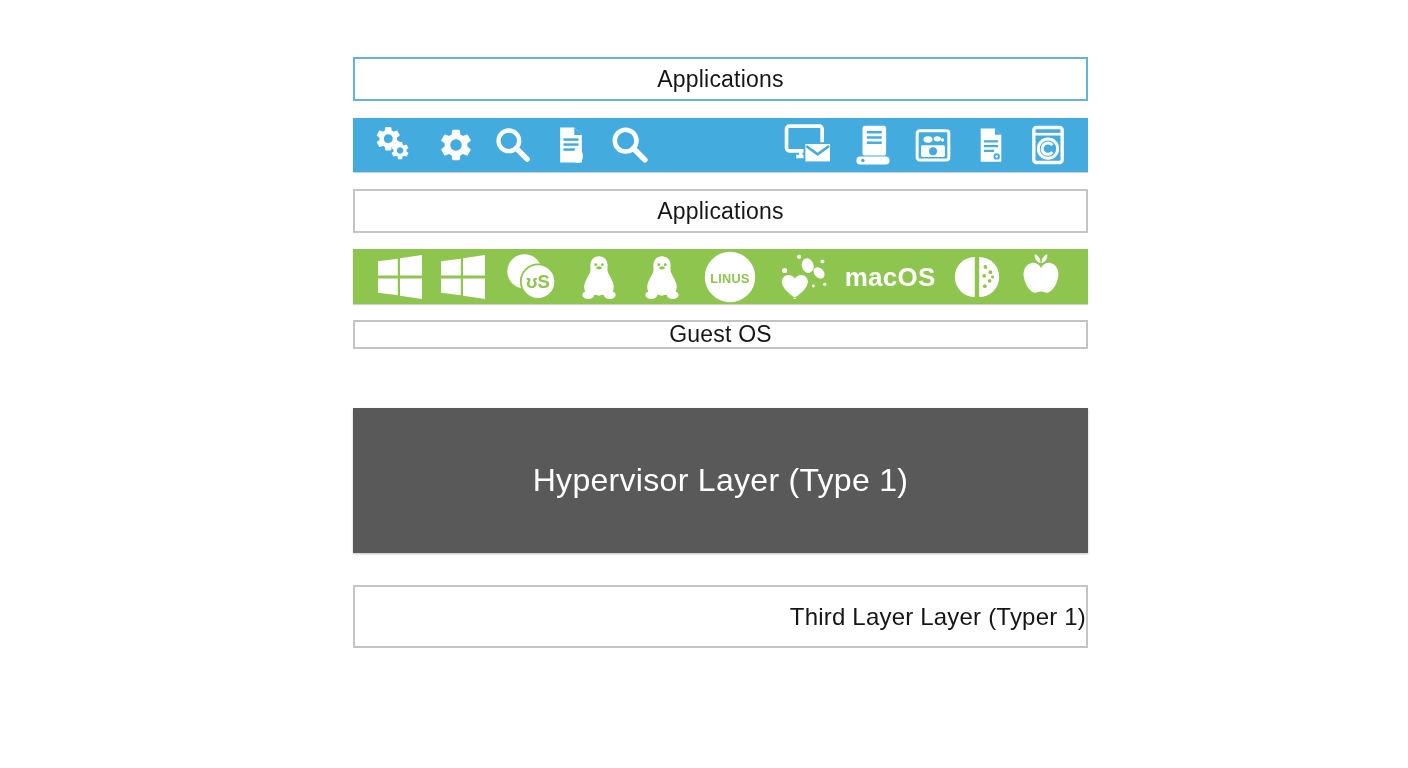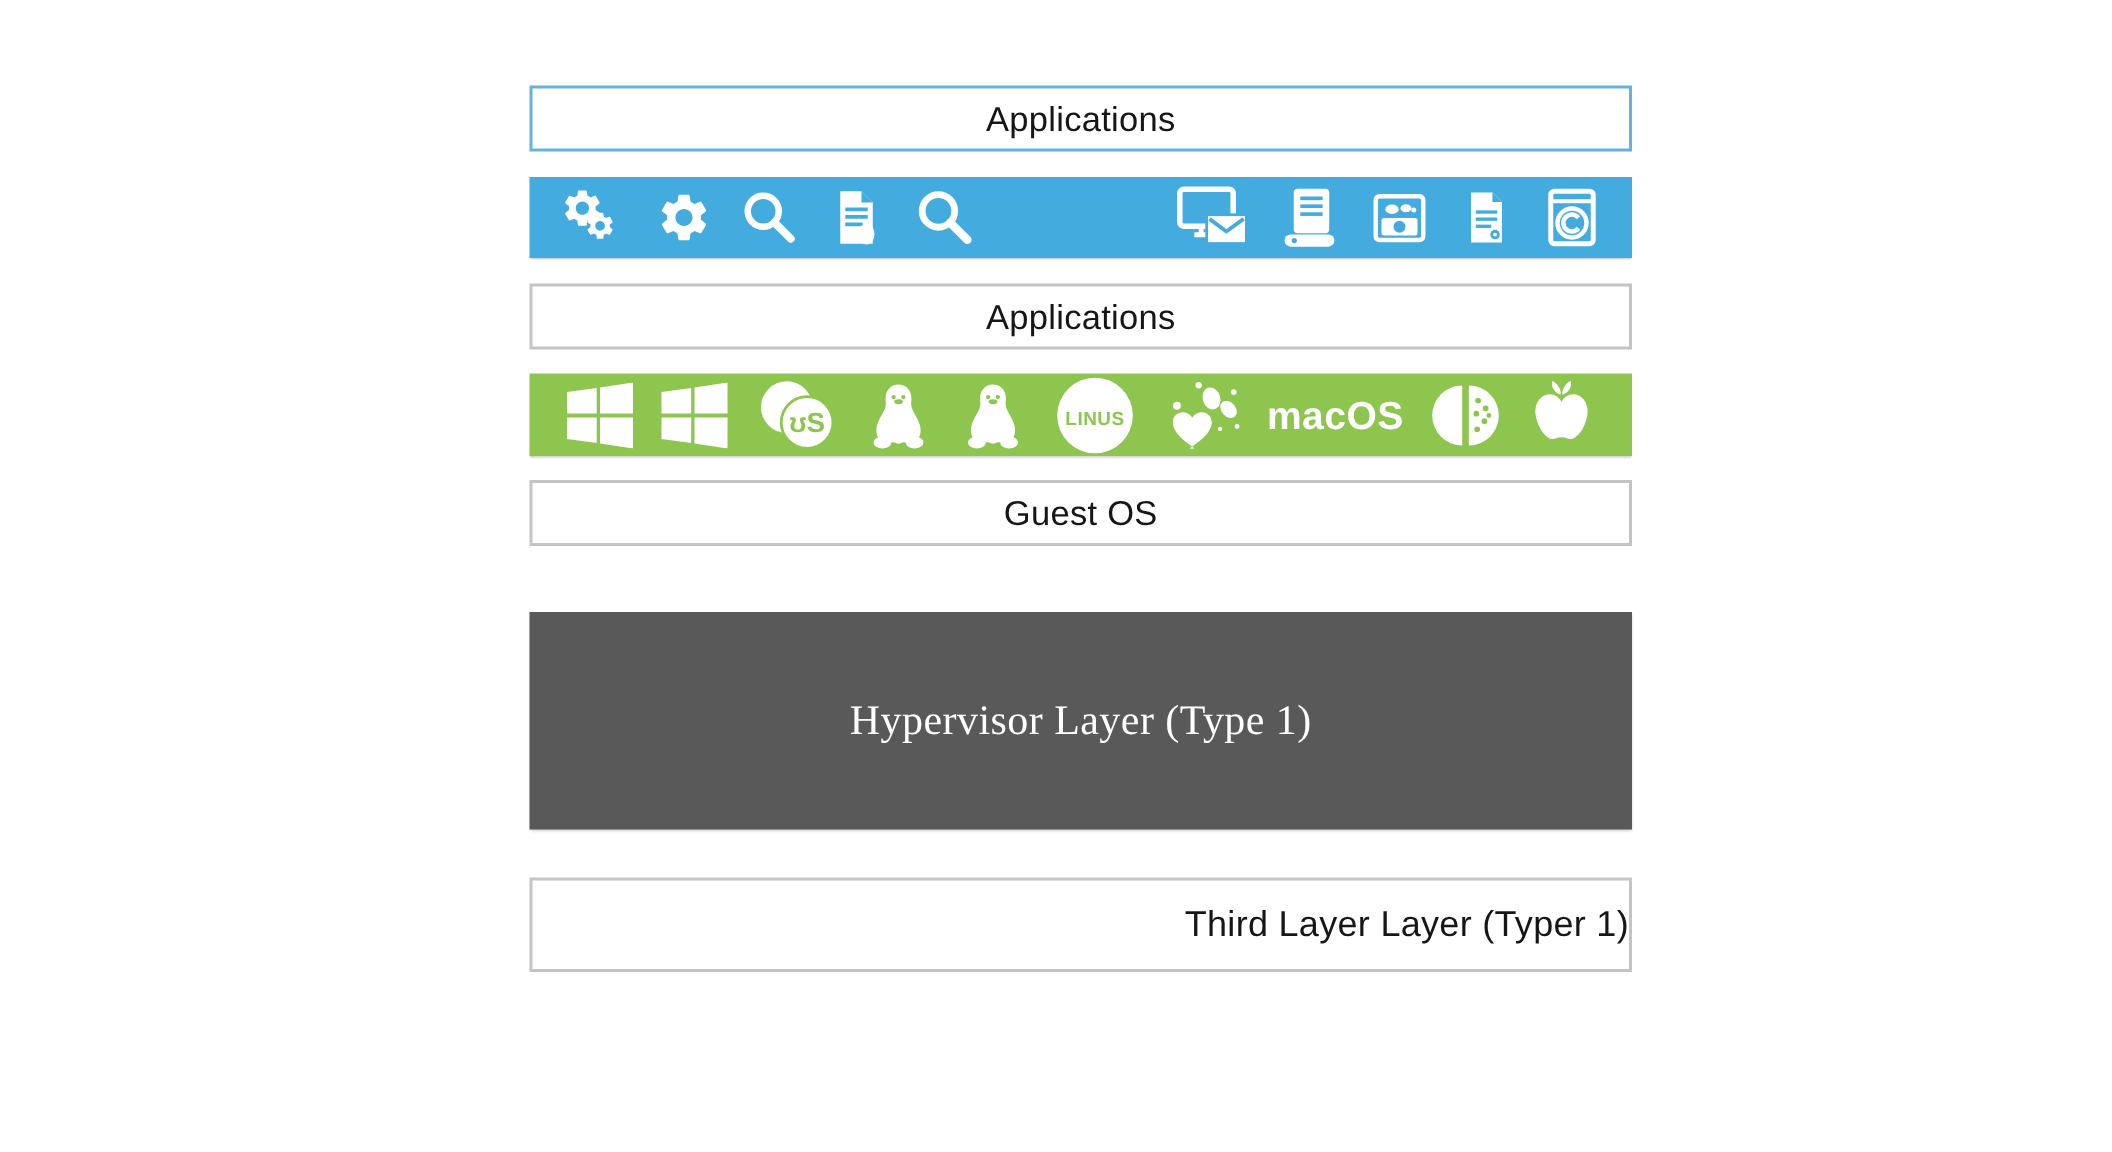--- a/index.html
+++ b/index.html
@@ -18,21 +18,21 @@
   .labelbox{background:#fff;border:2px solid var(--box-border);}
   .labelbox .lbl{font-size:23px;color:var(--ink);letter-spacing:.2px;}
   .bluebox{border:2px solid var(--top-border);}
   .bar{display:flex;align-items:center;justify-content:space-between;padding:0 20px;
     box-shadow:0 1px 1px rgba(0,0,0,.18);}
   .bar-blue{background:var(--blue);}
   .bar-green{background:var(--green);text-align:right;}
   .igroup{display:flex;align-items:center;gap:18px;}
   .ico{display:block;}
   .hyper{background:var(--gray);box-shadow:0 1px 2px rgba(0,0,0,.25);}
-  .hyper .lbl{font-size:28px;color:#fff;letter-spacing:.3px;font-family:Liberation Serif, serif;}
+  .hyper .lbl{font-size:32px;color:#fff;letter-spacing:.3px;}
   .macos{font-size:26px;font-weight:bold;color:#fff;letter-spacing:.3px;line-height:1;}
   .defs-hidden{position:absolute;width:0;height:0;overflow:hidden;}
   svg text{font-family:"Liberation Sans","DejaVu Sans",sans-serif;}
 </style>
 </head>
 <body>
 
 <svg class="defs-hidden" aria-hidden="true">
   <defs>
     <path id="gearp" d="M19.14 12.94c.04-.3.06-.61.06-.94 0-.32-.02-.64-.07-.94l2.03-1.58c.18-.14.23-.41.12-.61l-1.92-3.32c-.12-.22-.37-.29-.59-.22l-2.39.96c-.5-.38-1.03-.7-1.62-.94l-.36-2.54c-.04-.24-.24-.41-.48-.41h-3.84c-.24 0-.43.17-.47.41l-.36 2.54c-.59.24-1.13.57-1.62.94l-2.39-.96c-.22-.08-.47 0-.59.22L2.74 8.87c-.12.21-.08.47.12.61l2.03 1.58c-.05.3-.09.63-.09.94s.02.64.07.94l-2.03 1.58c-.18.14-.23.41-.12.61l1.92 3.32c.12.22.37.29.59.22l2.39-.96c.5.38 1.03.7 1.62.94l.36 2.54c.05.24.24.41.48.41h3.84c.24 0 .44-.17.47-.41l.36-2.54c.59-.24 1.13-.56 1.62-.94l2.39.96c.22.08.47 0 .59-.22l1.92-3.32c.12-.22.07-.47-.12-.61l-2.01-1.58zM12 15.6c-1.98 0-3.6-1.62-3.6-3.6s1.62-3.6 3.6-3.6 3.6 1.62 3.6 3.6-1.62 3.6-3.6 3.6z"></path>
@@ -174,21 +174,21 @@
       <circle style="fill:var(--green)" cx="15.9" cy="16.6" r="0.95"></circle>
       <circle style="fill:var(--green)" cx="19.8" cy="12" r="0.8"></circle>
     </svg>
     <svg class="ico" width="46" height="50" viewBox="0 0 24 26" fill="#fff">
       <path d="M12 8.3c-.9-1.9-2.9-3-4.9-2.6C4 6.3 2.3 9.8 3.1 13.4c.9 4.2 3.5 7.8 5.9 7.8 1.1 0 1.6-.6 3-.6s1.9.6 3 .6c2.4 0 5-3.6 5.9-7.8.8-3.6-.9-7.1-4-7.7-2-.4-4 .7-4.9 2.6z"></path>
       <path d="M12.3 5.8c-.2-2 1-3.9 2.9-4.8.5 1.9-.6 4-2.9 4.8z"></path>
       <path d="M11.7 5.8c.2-2-1-3.9-2.9-4.8-.5 1.9.6 4 2.9 4.8z"></path>
     </svg>
   </div>
 
-  <div class="row labelbox" style="top:320px;height:44px;">
+  <div class="row labelbox" style="top:320px;height:29px;">
     <span class="lbl">Guest OS</span>
   </div>
 
   <div class="row hyper" style="top:408px;height:145px;">
     <span class="lbl">Hypervisor Layer (Type 1)</span>
   </div>
 
   <div class="row labelbox" style="top:585px;height:63px;justify-content:flex-end;">
     <span class="lbl" style="font-size:24px;">Third Layer Layer (Typer 1)</span>
   </div>

